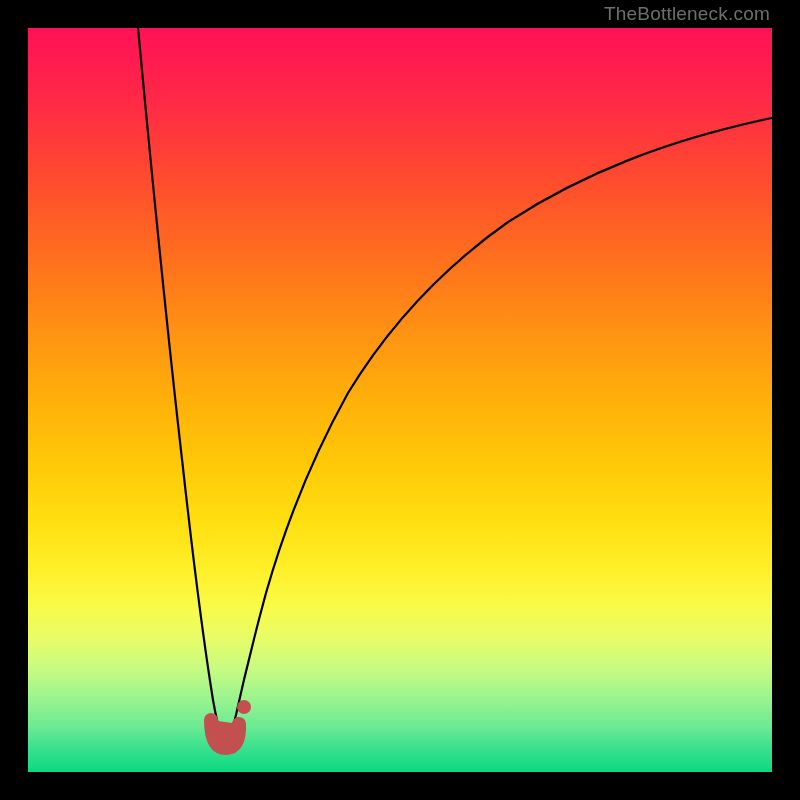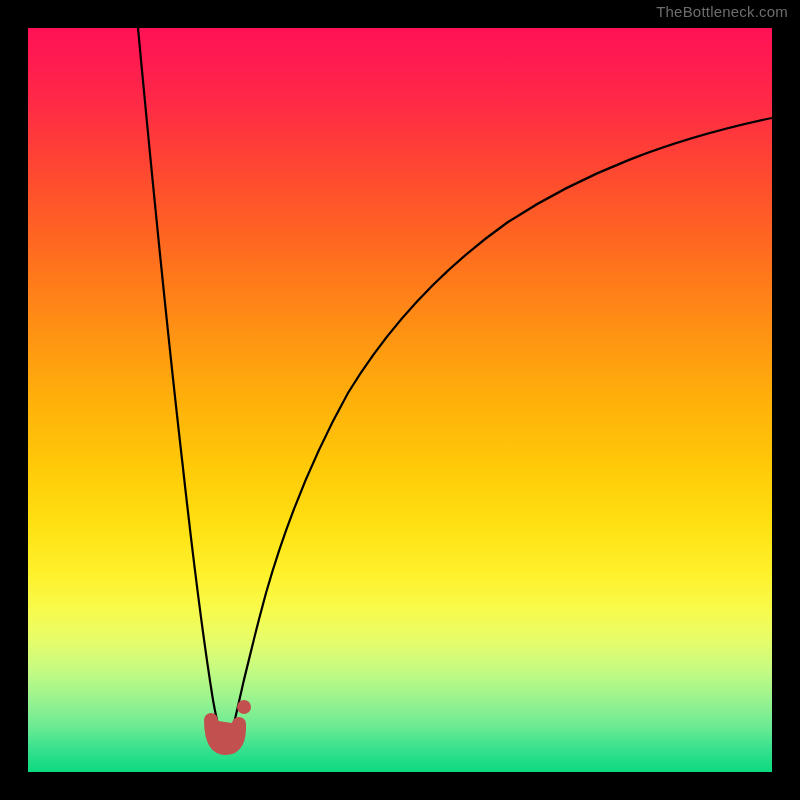--- a/index.html
+++ b/index.html
@@ -45,23 +45,23 @@
       #c8fb80 86%,
       #9cf48f 90%,
       #6aea93 94%,
       #36e08e 97%,
       #0cd97e 100%
     );
   }
   .watermark {
     position: absolute;
     top: 3px;
-    right: 12px;
+    right: 30px;
     color: #6d6d6d;
-    font-size: 15px;
+    font-size: 19px;
     letter-spacing: 0.2px;
     user-select: none;
   }
   svg.curves {
     position: absolute;
     inset: 0;
   }
   .curve {
     fill: none;
     stroke: #000;

